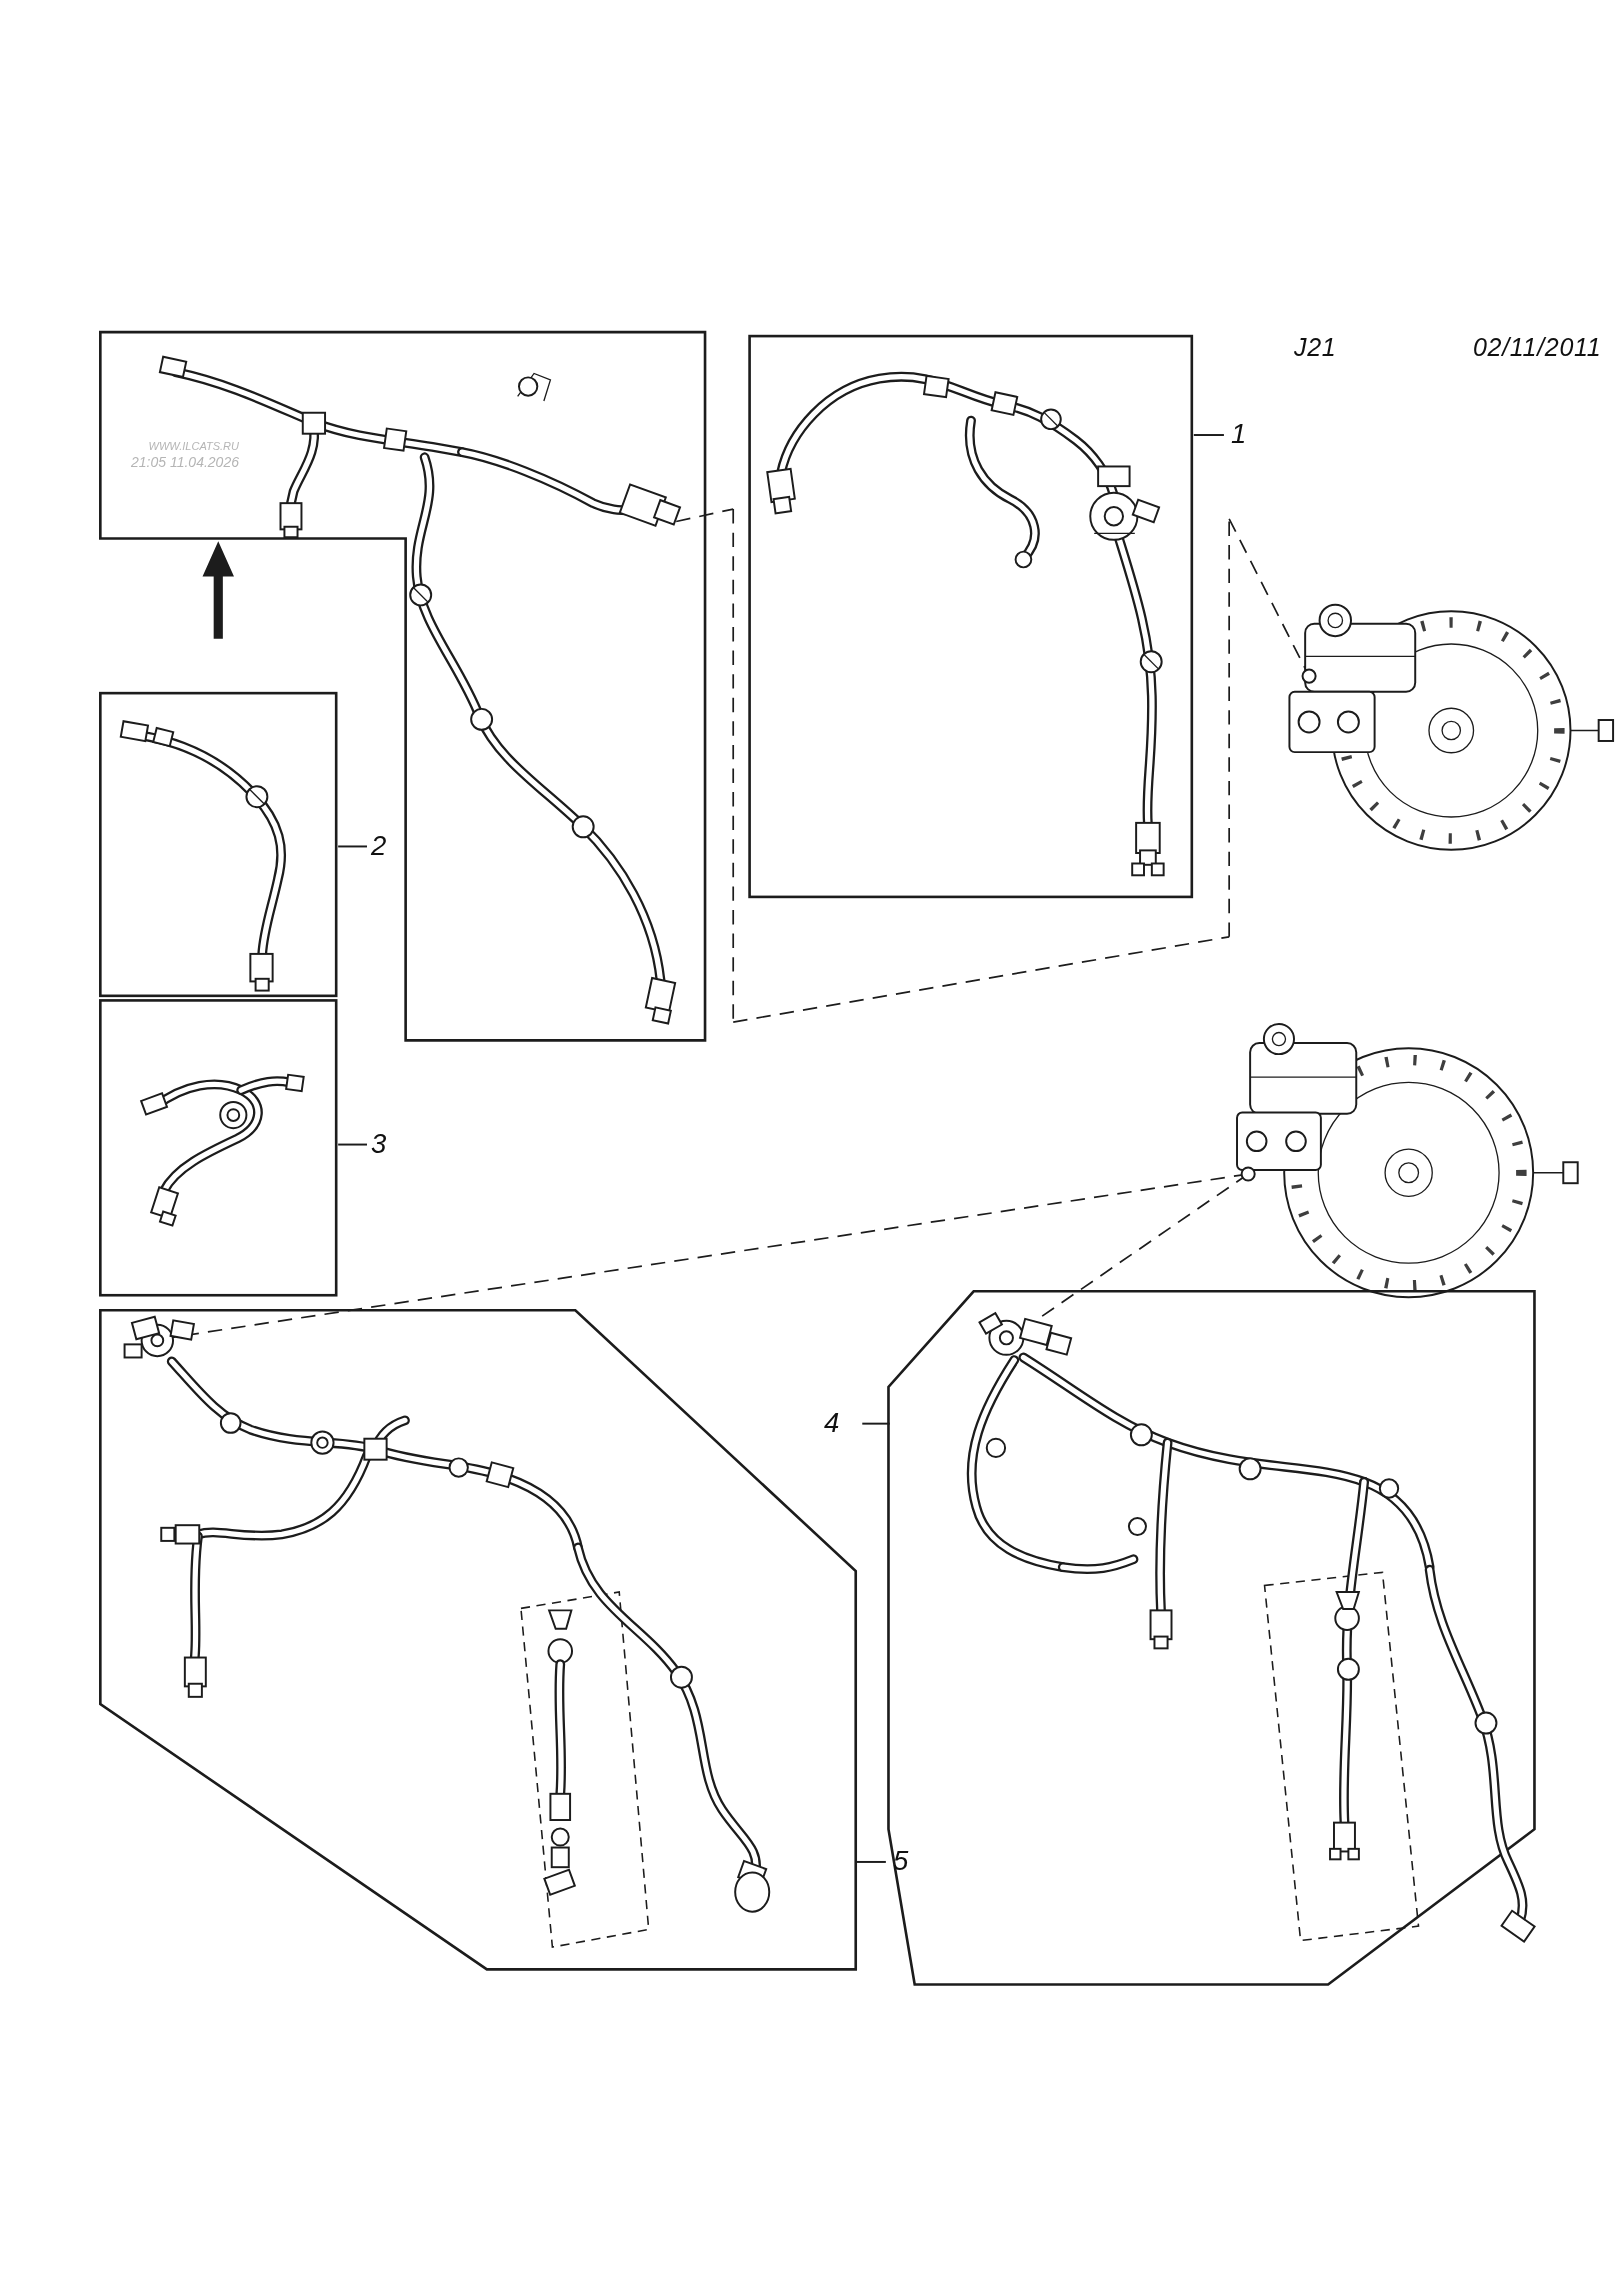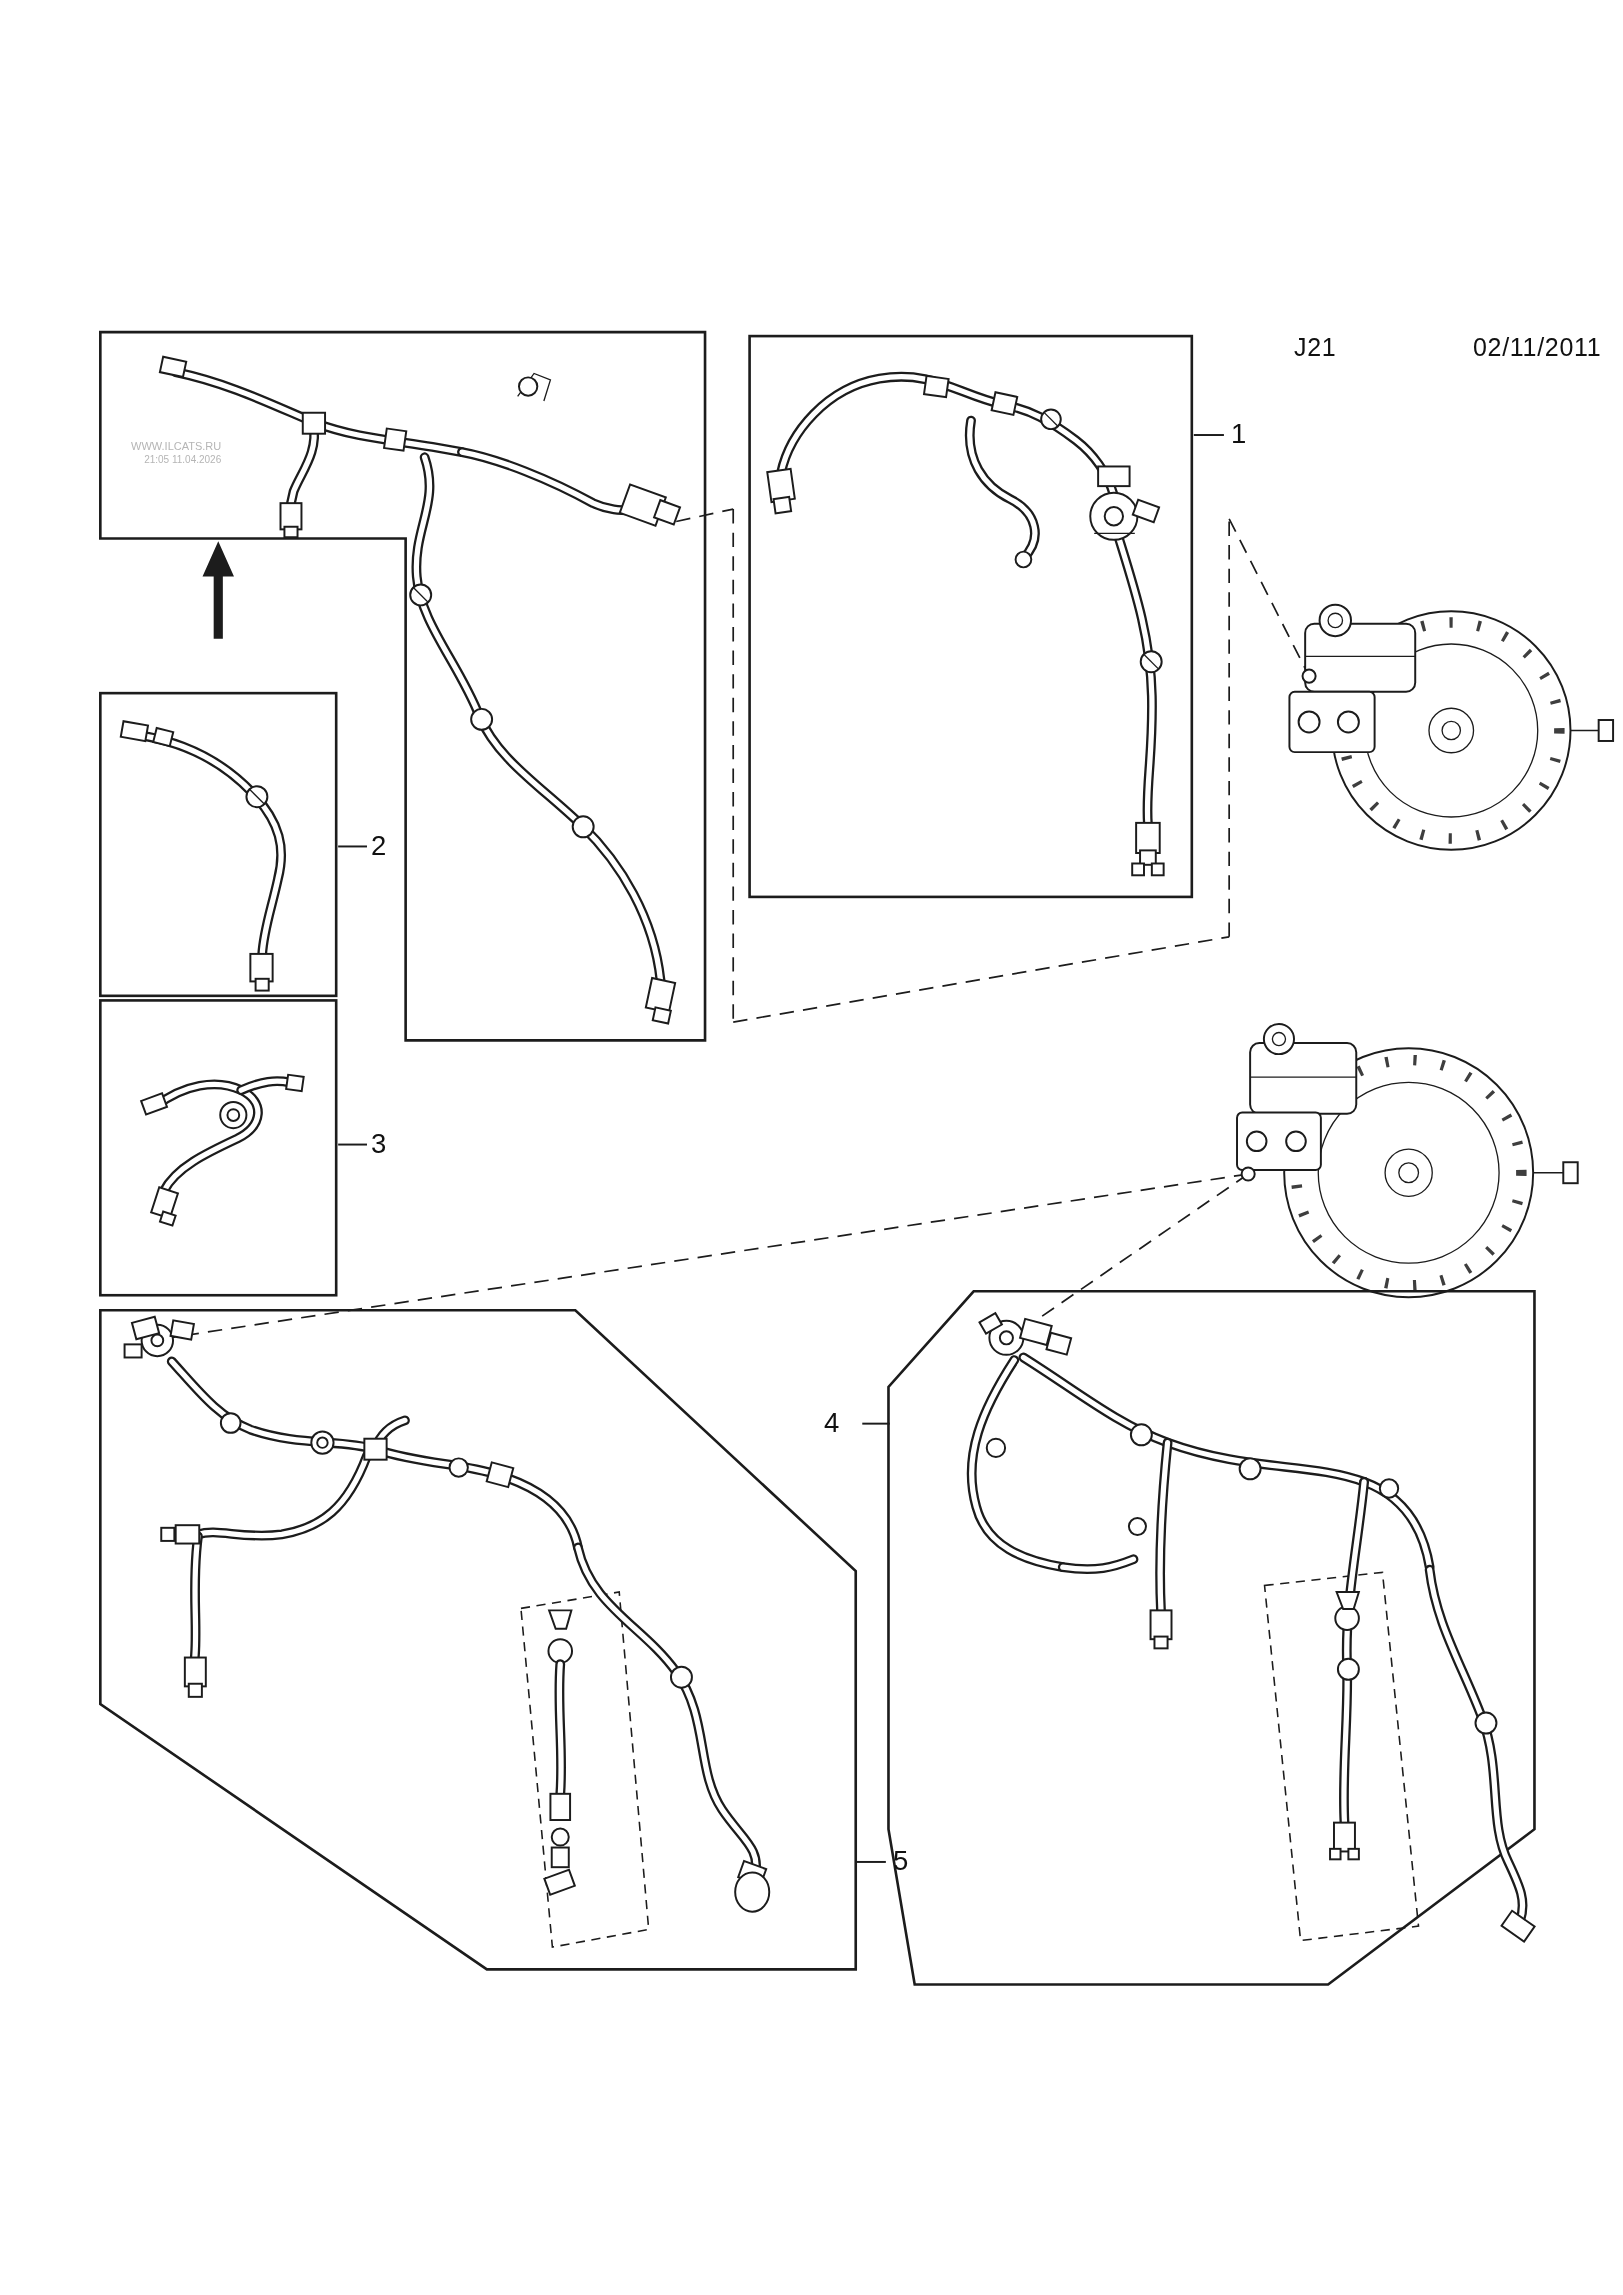--- a/index.html
+++ b/index.html
@@ -1,22 +1,22 @@
 <!DOCTYPE html>
 <html style="font-size:10.5px"><head>
 <meta charset="utf-8">
 <style>
   html,body{margin:0;padding:0;background:#fff;}
   .stage{position:relative;width:1623px;height:2295px;background:#ffffff;
-         font-family:"Liberation Sans",sans-serif;color:#111;overflow:hidden;}
+         font-family:"Liberation Sans",sans-serif;color:#111;overflow:hidden;font-style:italic;}
   .stage svg{position:absolute;left:0;top:0;}
   .txt{position:absolute;font-size:25px;letter-spacing:0.7px;color:#111;white-space:nowrap;}
   .callout{position:absolute;font-size:27.5px;color:#111;}
   .wm{position:absolute;color:#b5b5b5;font-size:11px;line-height:1.3;white-space:nowrap;text-align:right;}
-  .wm .l2{font-size:10px;}
+  .wm .l2{font-size:14px;}
   
   .box{fill:none;stroke:#1c1c1c;stroke-width:4;}
   .ln{fill:none;stroke:#1c1c1c;stroke-width:3;}
   .ln2{fill:none;stroke:#1c1c1c;stroke-width:2;}
   .dsh{fill:none;stroke:#1c1c1c;stroke-width:2.6;stroke-dasharray:22 14;}
   .dsh2{fill:none;stroke:#1c1c1c;stroke-width:2.4;stroke-dasharray:14 10;}
   .fw{fill:#ffffff;stroke:#1c1c1c;stroke-width:3;}
   .fb{fill:#1c1c1c;stroke:none;}
   path.tube{fill:none;stroke:#1c1c1c;stroke-width:15;stroke-linecap:round;stroke-linejoin:round;}
   path.tube-core{fill:none;stroke:#ffffff;stroke-width:8;stroke-linecap:round;stroke-linejoin:round;}

